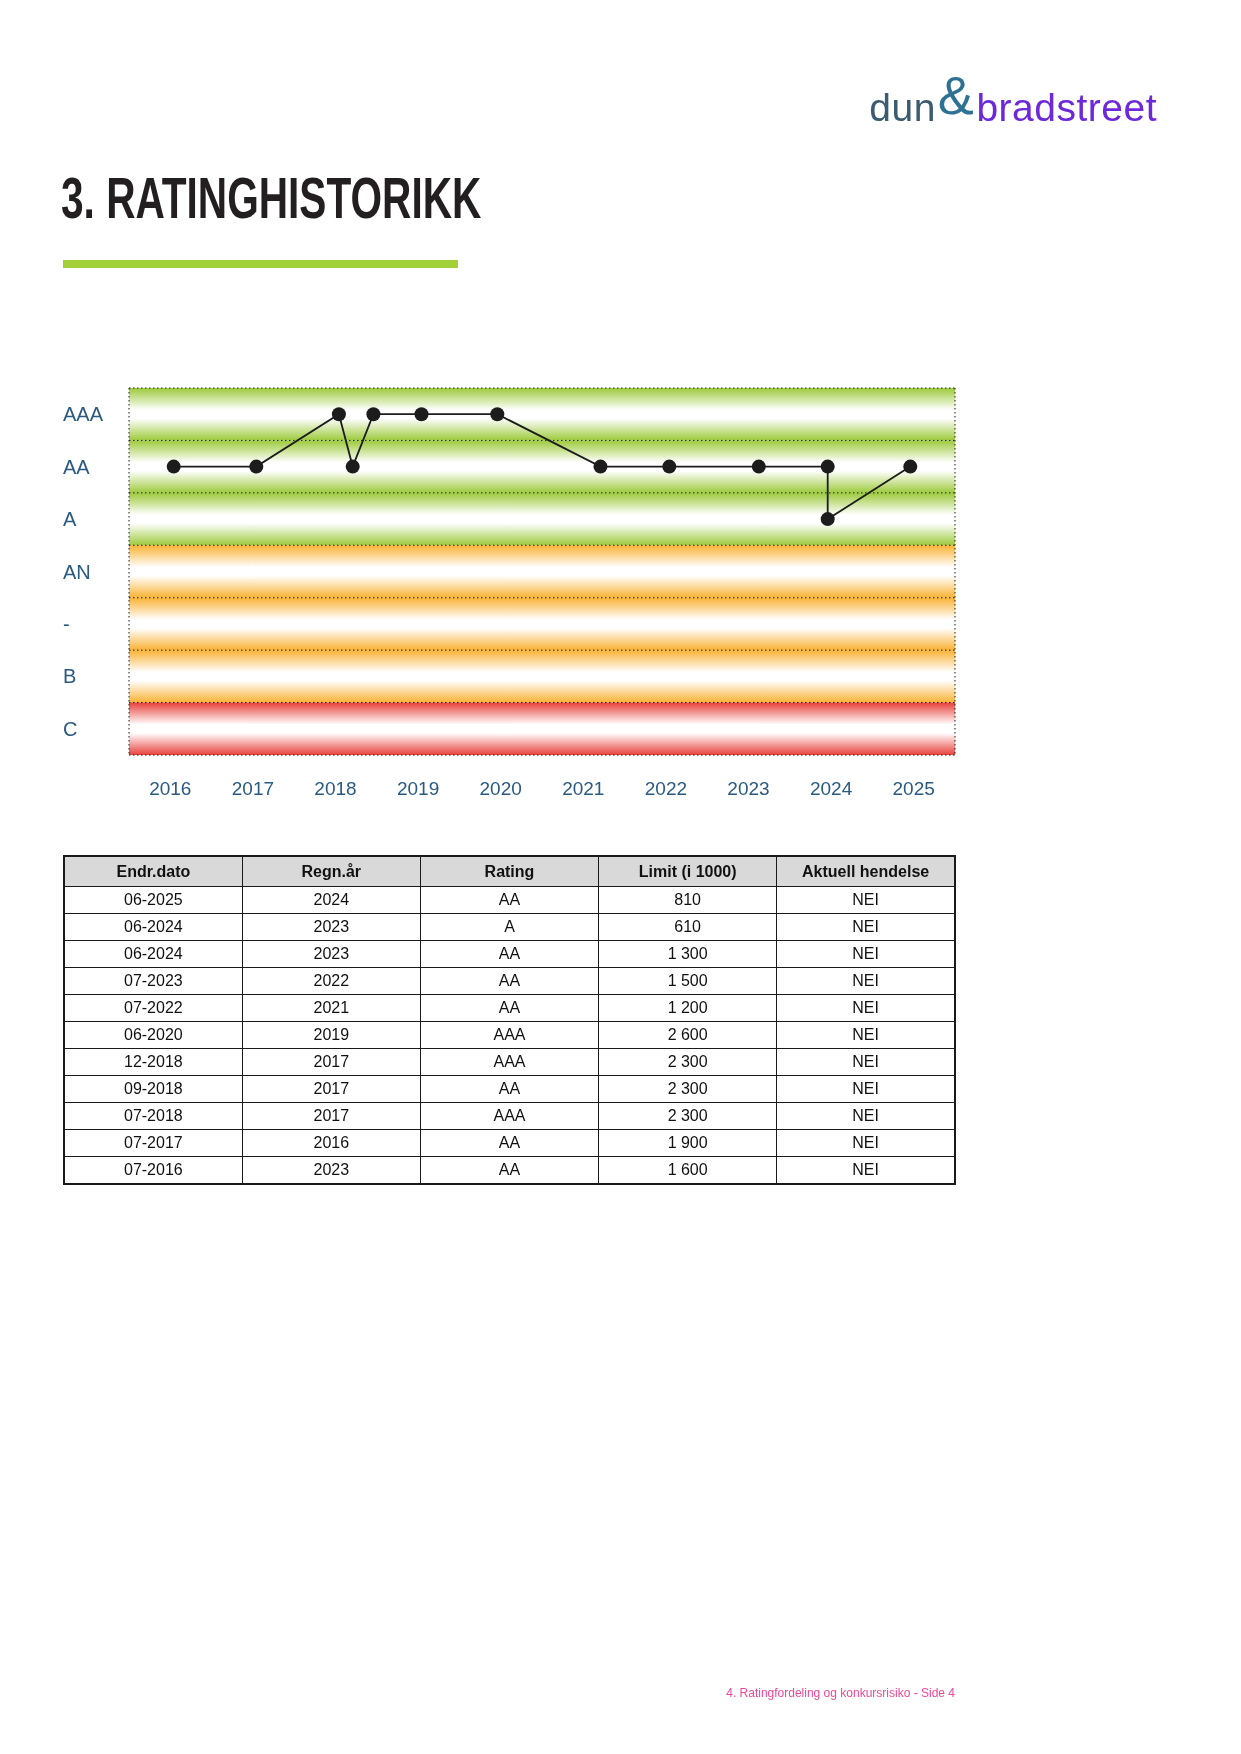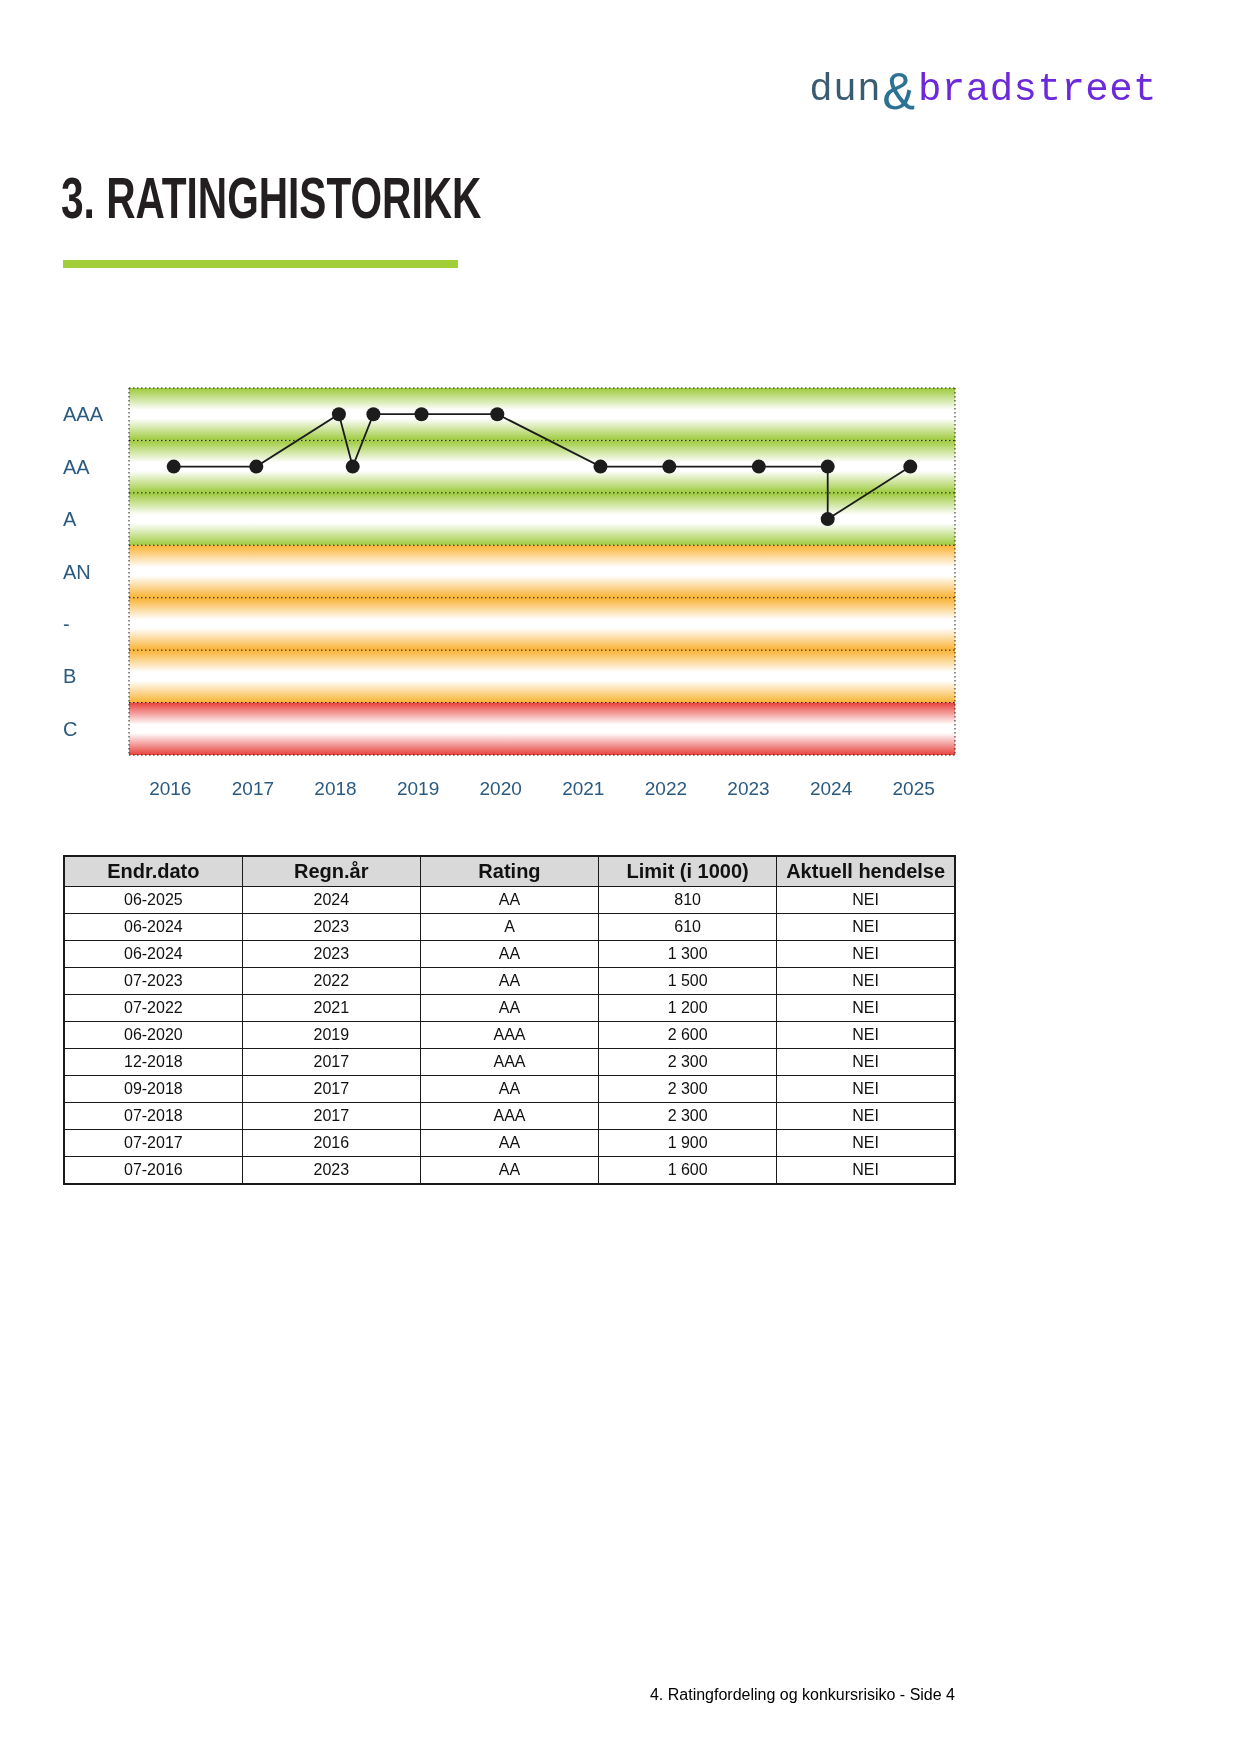--- a/index.html
+++ b/index.html
@@ -1,43 +1,43 @@
 <!DOCTYPE html>
 <html><head>
 <meta charset="utf-8">
 <style>
   html,body{margin:0;padding:0;background:#ffffff;}
   .page{
     position:relative;width:1241px;height:1754px;background:#ffffff;
     font-family:"Liberation Sans","DejaVu Sans",sans-serif;overflow:hidden;
   }
-  .logo{position:absolute;top:68px;right:84px;display:flex;align-items:flex-start;letter-spacing:.5px;font-family:Liberation Mono, monospace;}
+  .logo{position:absolute;top:68px;right:84px;display:flex;align-items:flex-end;letter-spacing:.5px;}
   .logo-dun{font-size:39px;color:#3a5b70;}
   .logo-amp{font-size:54px;line-height:1;color:#2d7294;margin:0 2px 8px 2px;font-weight:400;}
   .logo-brad{font-size:39px;color:#6d28d9;}
   .page-title{
     position:absolute;left:61px;top:164px;margin:0;font-size:58px;font-weight:700;
     color:#231f20;white-space:nowrap;transform:scaleX(.70);transform-origin:left center;
   }
   .title-bar{position:absolute;left:63px;top:260px;width:395px;height:8px;background:#a3d039;}
   .chart-svg{position:absolute;left:63px;top:345px;}
   .chart-svg text{font-family:"Liberation Sans","DejaVu Sans",sans-serif;}
   .rating-table{
     position:absolute;left:63px;top:855px;width:893px;table-layout:fixed;
     border-collapse:collapse;border:2px solid #1a1a1a;
   }
   .rating-table th{
-    background:#d9d9d9;border:1px solid #1a1a1a;height:29px;font-size:20px;
+    background:#d9d9d9;border:1px solid #1a1a1a;height:29px;font-size:16px;
     font-weight:700;color:#111;text-align:center;padding:0;
   }
   .rating-table td{
     background:#ffffff;border:1px solid #1a1a1a;height:26px;font-size:16px;
     color:#111;text-align:center;padding:0;
   }
-  .footer{position:absolute;top:1686px;right:286px;font-size:16px;color:#000000;}
+  .footer{position:absolute;top:1686px;right:286px;font-size:12px;color:#ec4899;}
 </style>
 </head>
 <body>
 
 <div class="page">
 
   <div class="logo">
     <span class="logo-dun">dun</span>
     <span class="logo-amp">&amp;</span>
     <span class="logo-brad">bradstreet</span>

